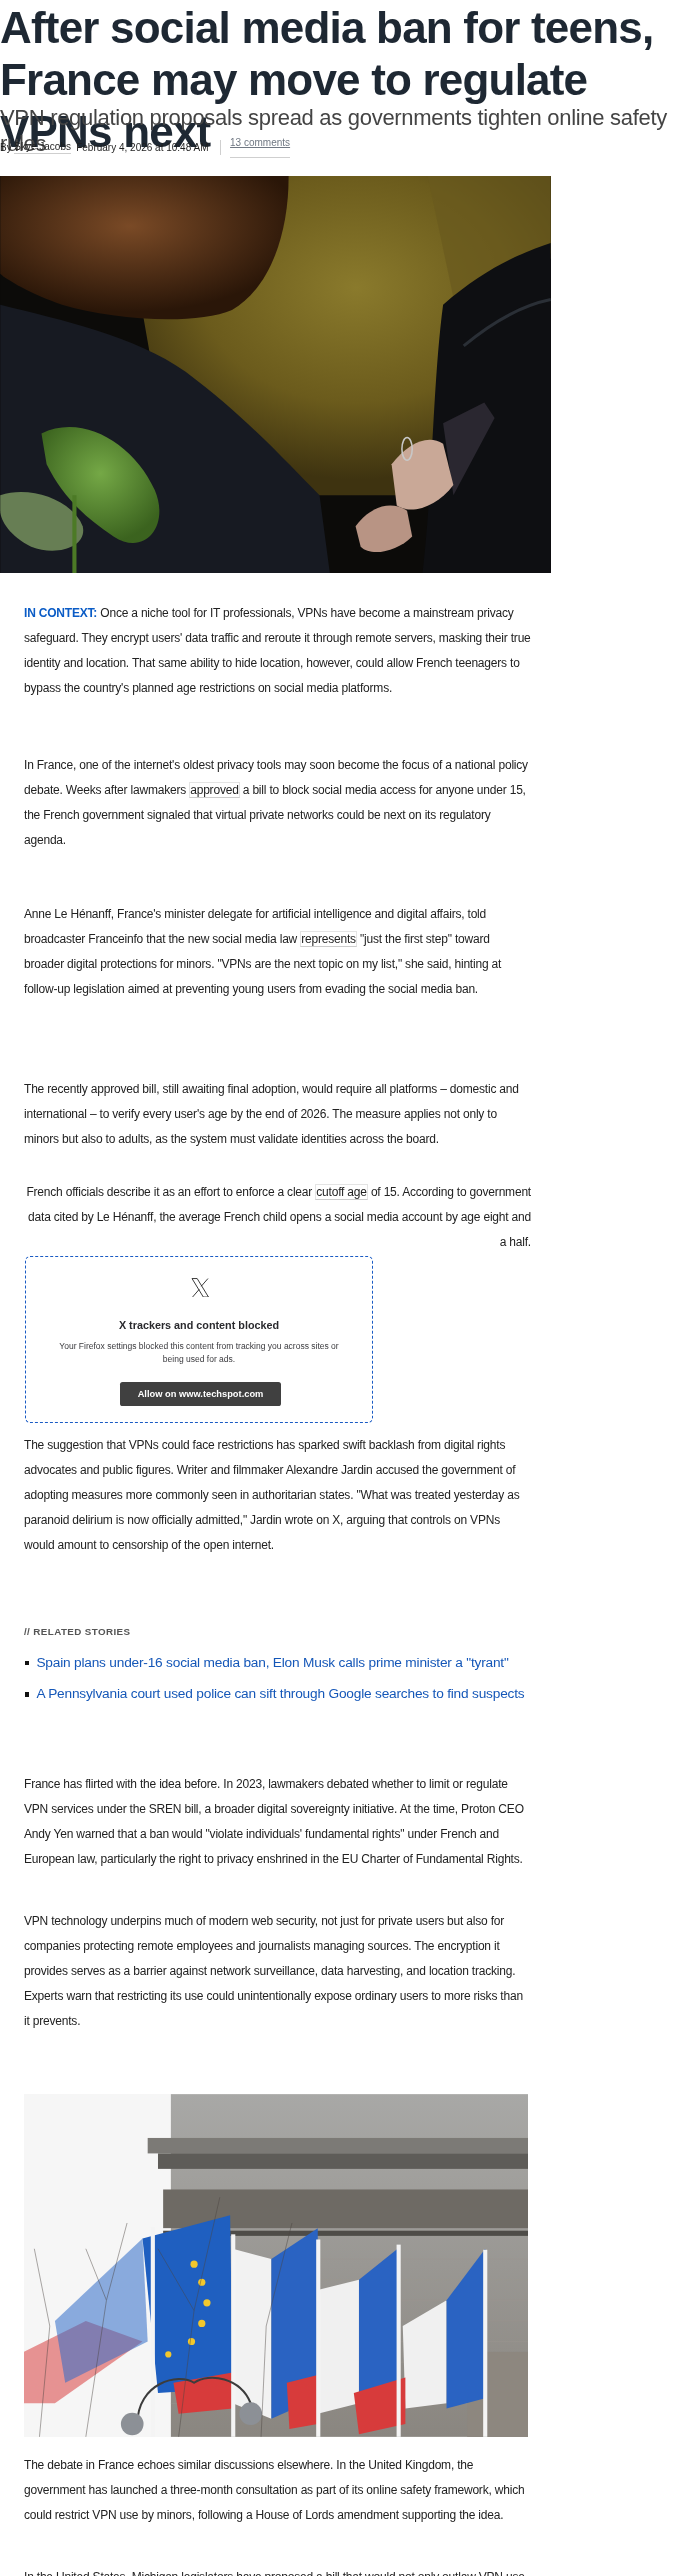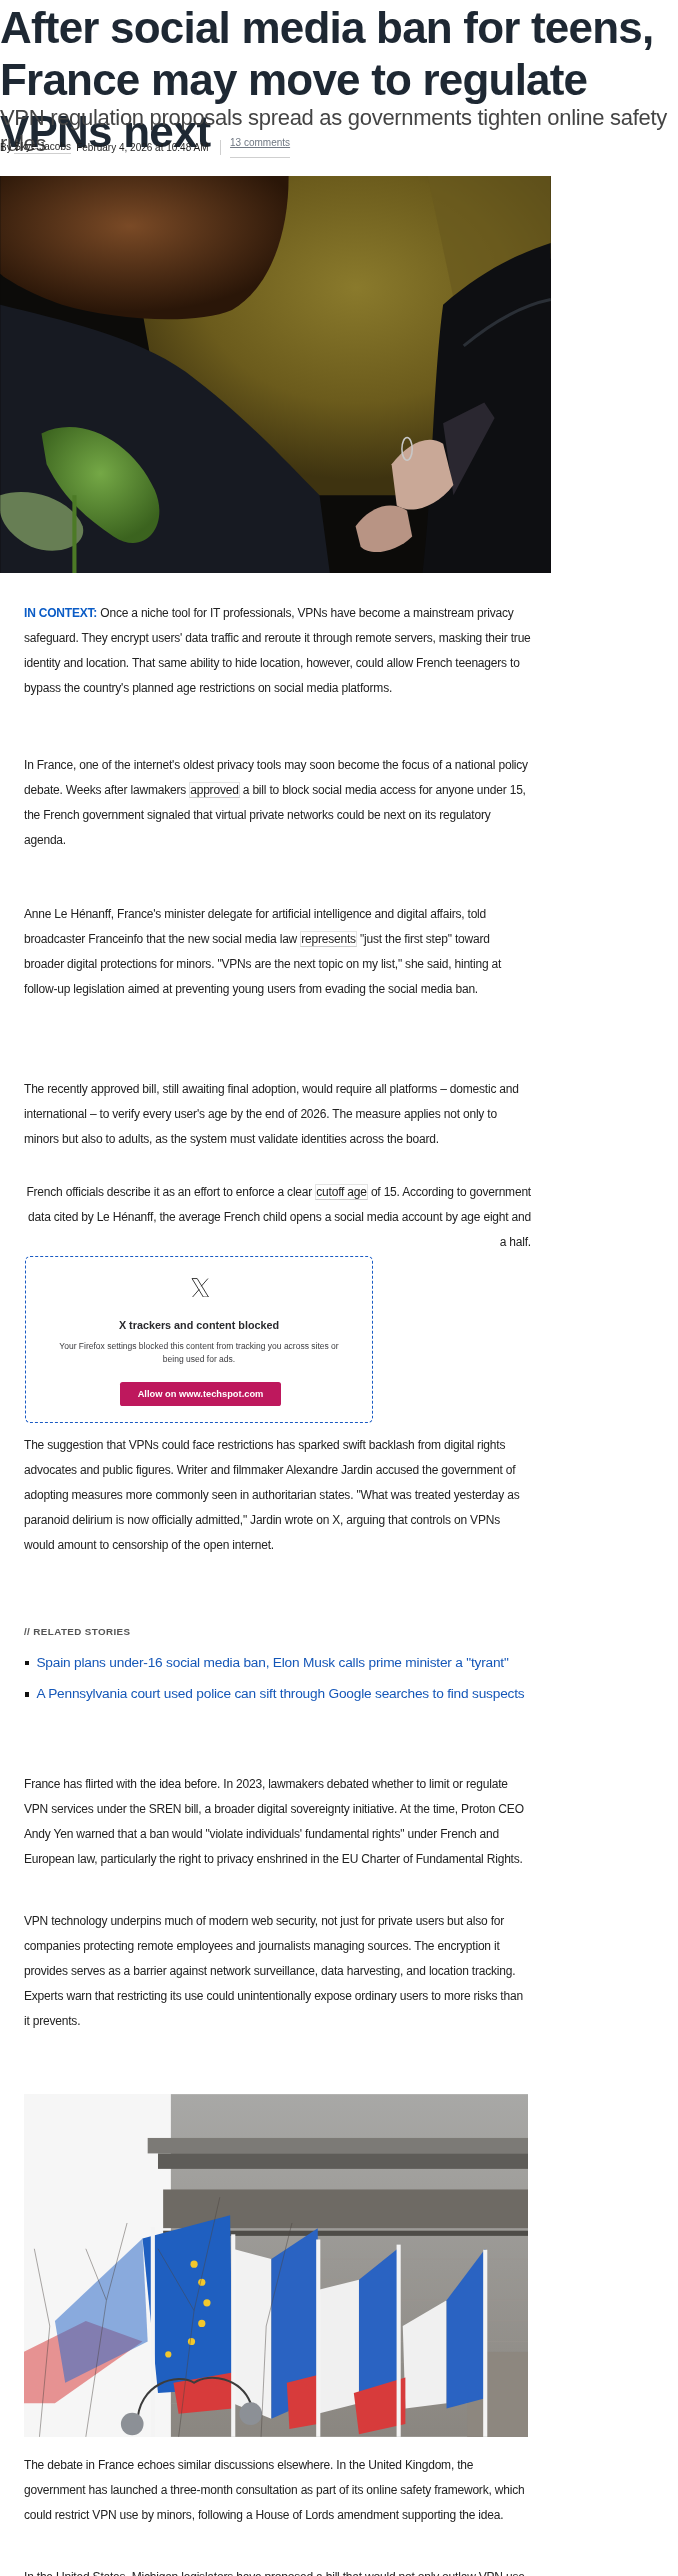--- a/index.html
+++ b/index.html
@@ -13,21 +13,21 @@
   .byline .comments { color: #707883; border-bottom: 1px solid #cfcfcf; padding-bottom: 9px; }
   .hero { position: absolute; left: 0; top: 176px; width: 551px; height: 397px; overflow: hidden; background: #0c0b09; }
   .body-col { position: absolute; left: 24px; width: 507px; }
   .para { margin: 0; font-size: 12px; line-height: 25px; color: #222222; letter-spacing: -0.2px; }
   .lead-label { color: #0b5cc6; font-weight: 700; }
   .inline-link { border: 0.5px solid #e4e4e4; border-bottom: 1.5px solid #cccccc; color: #222; text-decoration: none; }
   .xbox { position: absolute; left: 25px; top: 1256px; width: 348px; height: 167px; border: 1.5px dashed #1a5bc4; border-radius: 5.2px; box-sizing: border-box; text-align: center; }
   .xbox .x-logo { position: absolute; left: 165px; top: 20.6px; width: 18.5px; height: 19.6px; }
   .xbox .xbox-title { position: absolute; left: 0; right: 0; top: 62px; font-size: 10.8px; font-weight: 700; color: #2a2a2e; }
   .xbox .xbox-desc { position: absolute; left: 31px; right: 31px; top: 83px; font-size: 8.5px; line-height: 13px; color: #3a3a3e; }
-  .xbox .allow-btn { position: absolute; left: 94px; top: 125px; width: 161px; height: 24px; border: none; border-radius: 2.6px; background: #be185d; color: #fff; font-family: "Liberation Sans", sans-serif; font-size: 9.3px; font-weight: 700; cursor: pointer; }
+  .xbox .allow-btn { position: absolute; left: 94px; top: 125px; width: 161px; height: 24px; border: none; border-radius: 2.6px; background: #404040; color: #fff; font-family: "Liberation Sans", sans-serif; font-size: 9.3px; font-weight: 700; cursor: pointer; }
   .related-head { position: absolute; left: 24px; top: 1626px; font-size: 9.8px; font-weight: 700; color: #555555; letter-spacing: 0.4px; }
   .related-list { position: absolute; left: 24px; top: 1651px; width: 510px; margin: 0; padding: 0; list-style: none; }
   .related-list li { position: relative; padding-left: 12.4px; margin-bottom: 7.2px; }
   .related-list li .bullet { position: absolute; left: 1px; top: 10.3px; width: 4.1px; height: 4.1px; background: #111; }
   .related-list a { font-size: 13.7px; line-height: 24px; color: #1557b8; text-decoration: none; letter-spacing: -0.2px; }
   .photo2 { position: absolute; left: 24px; top: 2094px; width: 504px; height: 343px; overflow: hidden; background: #f4f4f4; }
 </style>
 </head>
 <body>
 

